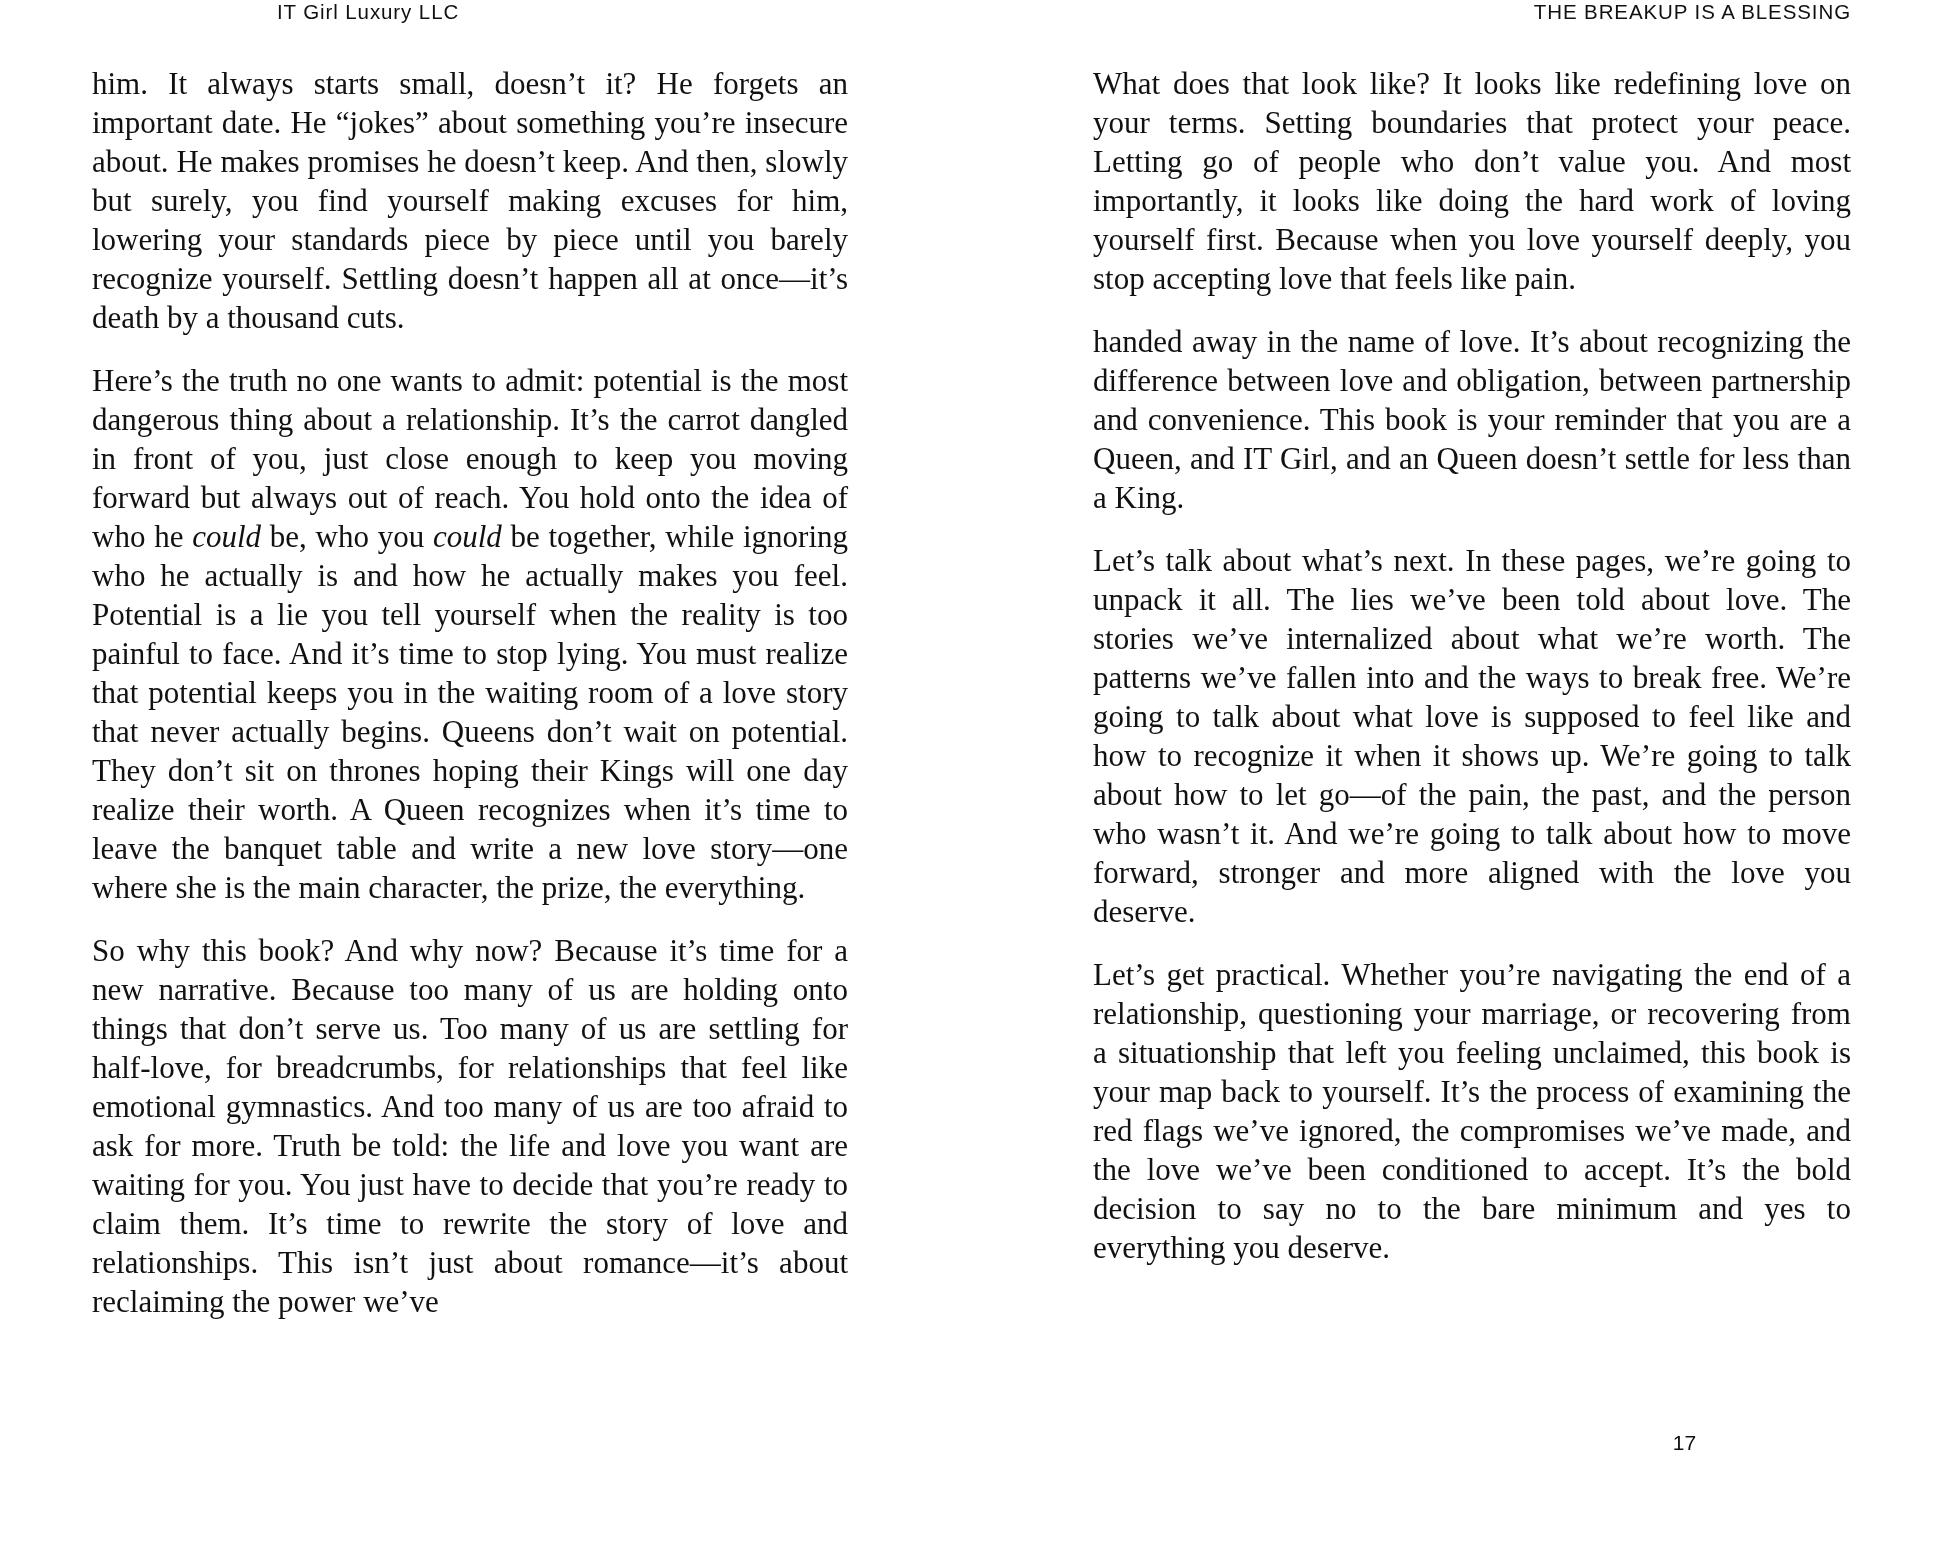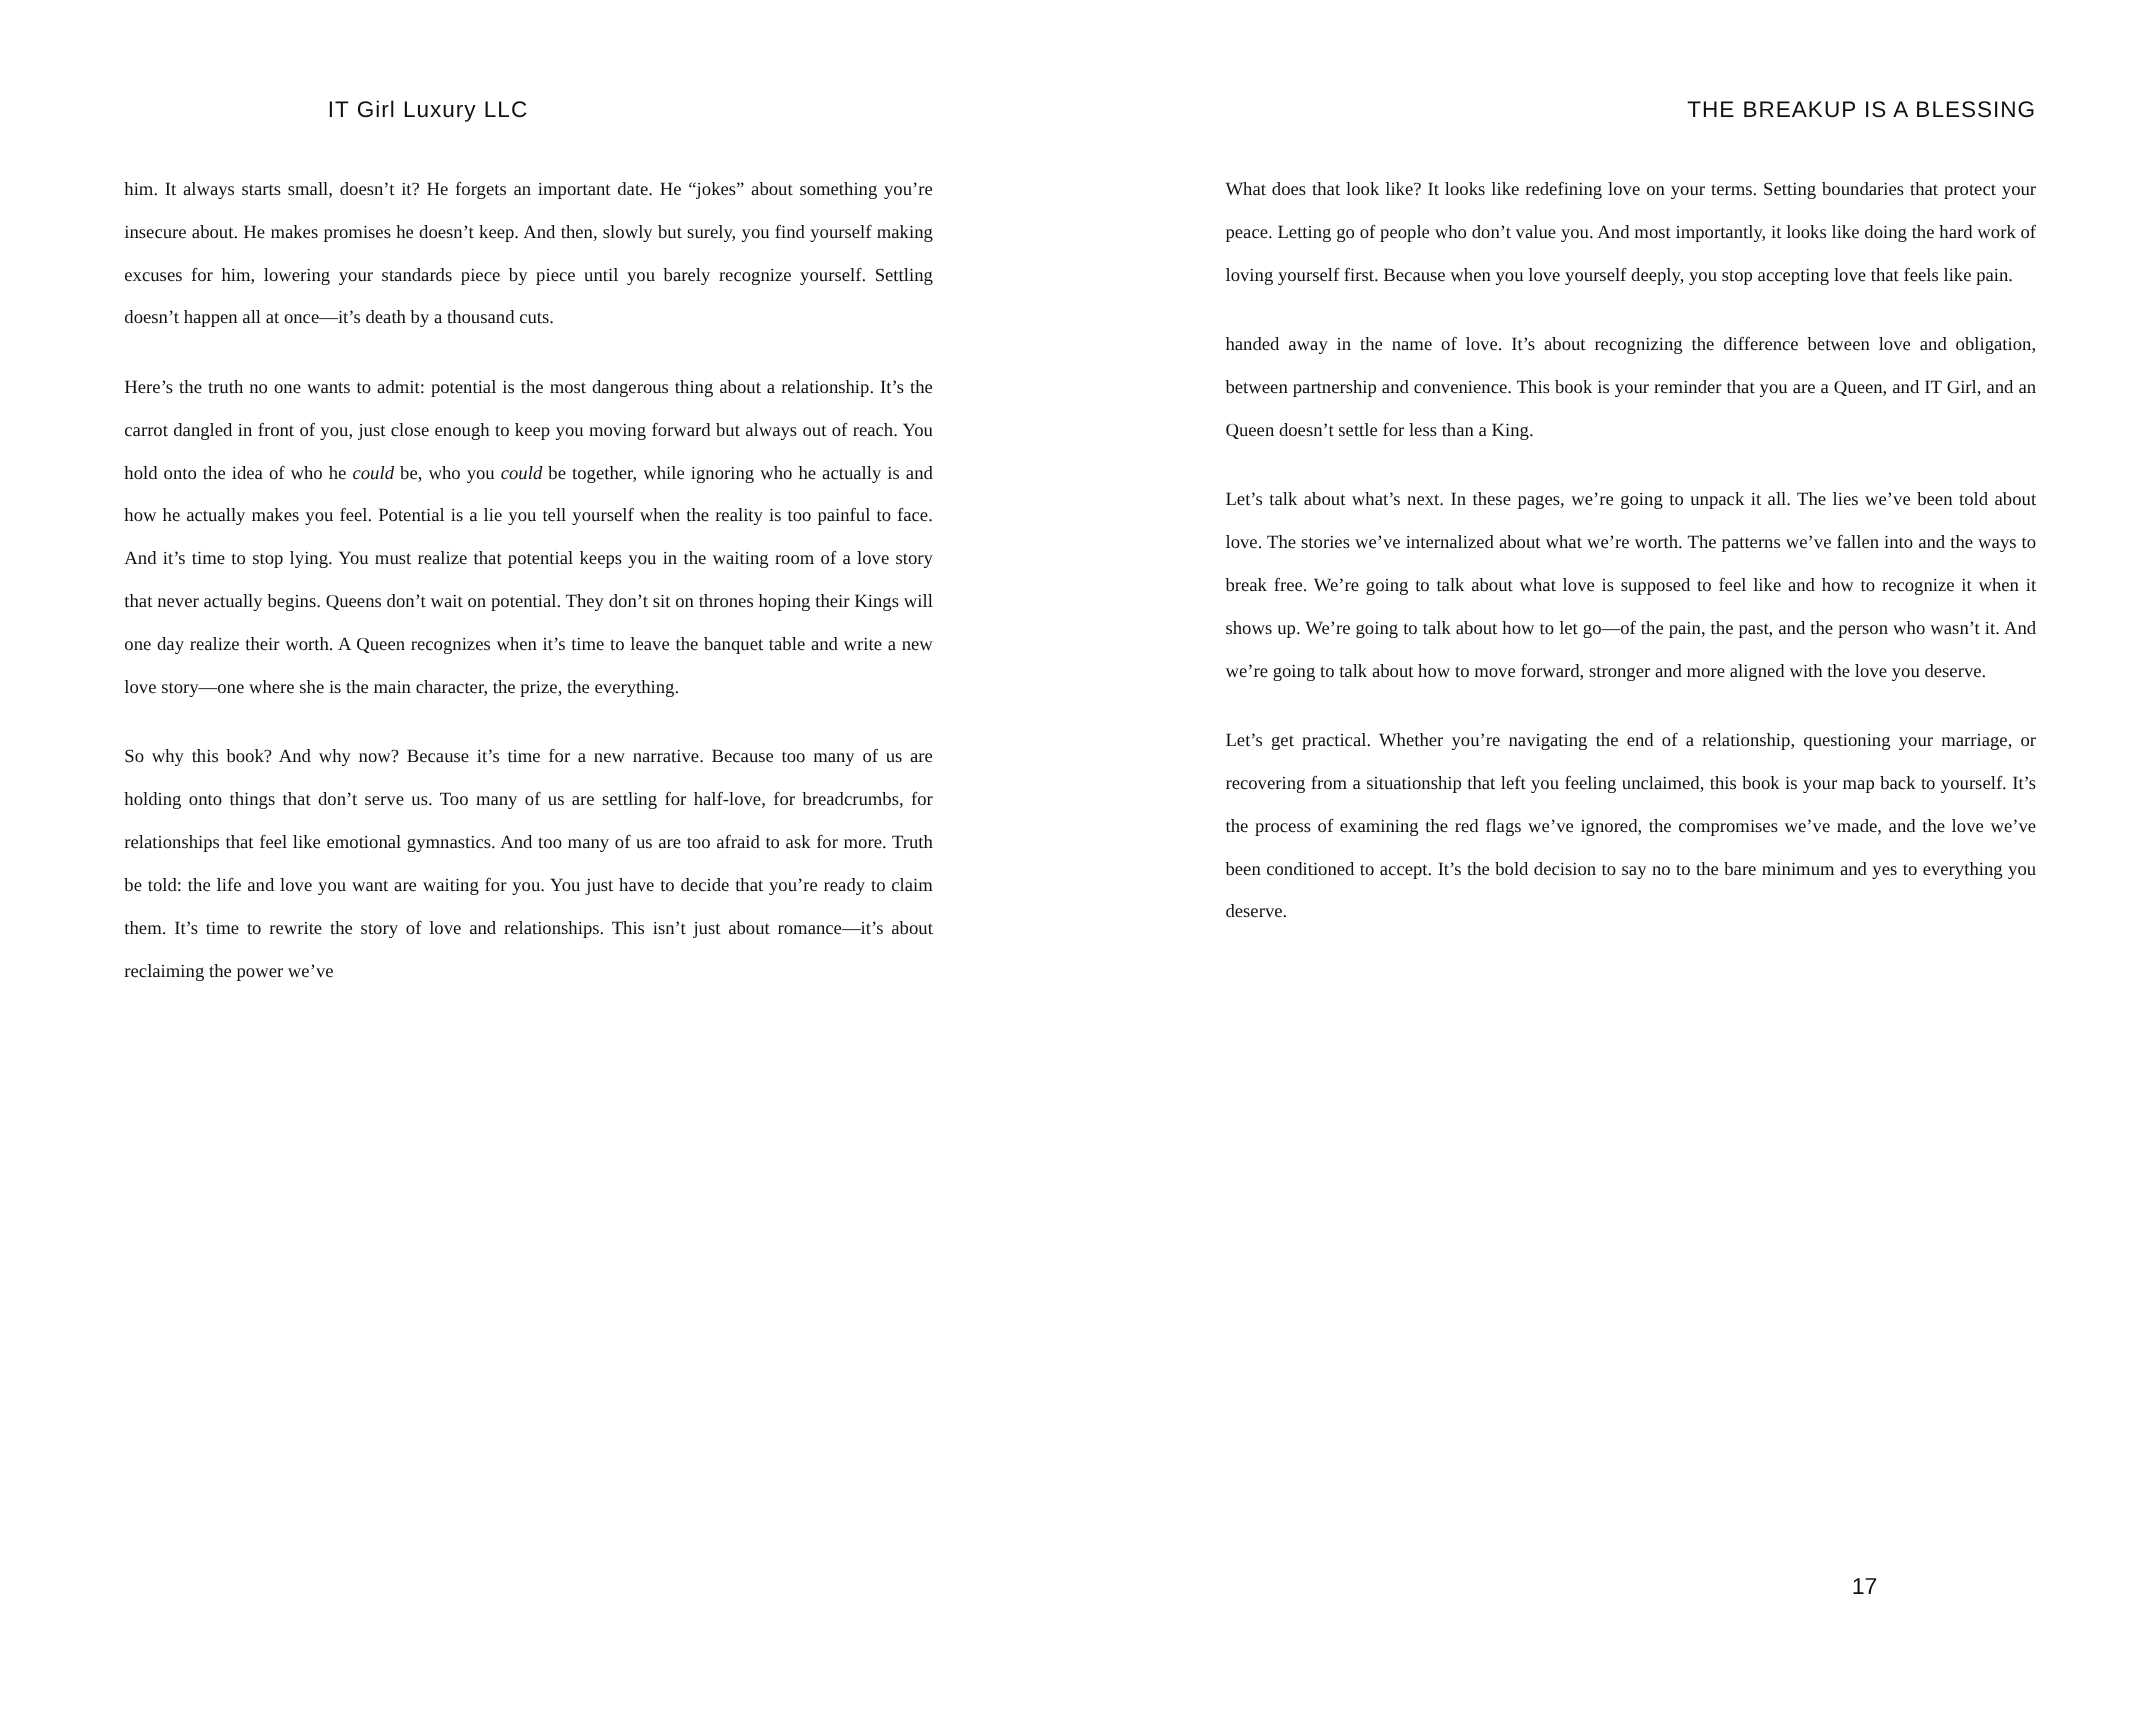--- a/index.html
+++ b/index.html
@@ -19,22 +19,20 @@
     width: 1946px;
     height: 1563px;
     display: flex;
     box-sizing: border-box;
   }
   .page {
     position: relative;
     box-sizing: border-box;
     width: 973px;
     height: 1563px;
-    padding-top: 88px;
-    margin-left: 21px;
   }
   .page-left {
     padding-left: 92px;
     padding-right: 125px;
   }
   .page-right {
     padding-left: 120px;
     padding-right: 95px;
   }
   .running-head {
@@ -49,21 +47,21 @@
   .running-head-left {
     text-align: left;
     padding-left: 185px;
   }
   .running-head-right {
     text-align: right;
     padding-left: 160px;
   }
   .body-text p {
     margin: 0 0 24px 0;
-    font-size: 17px;
+    font-size: 31px;
     line-height: 39px;
     text-align: justify;
     text-justify: inter-word;
     hyphens: none;
     color: #111111;
   }
   .body-text p:last-child {
     margin-bottom: 0;
   }
   .page-number {

